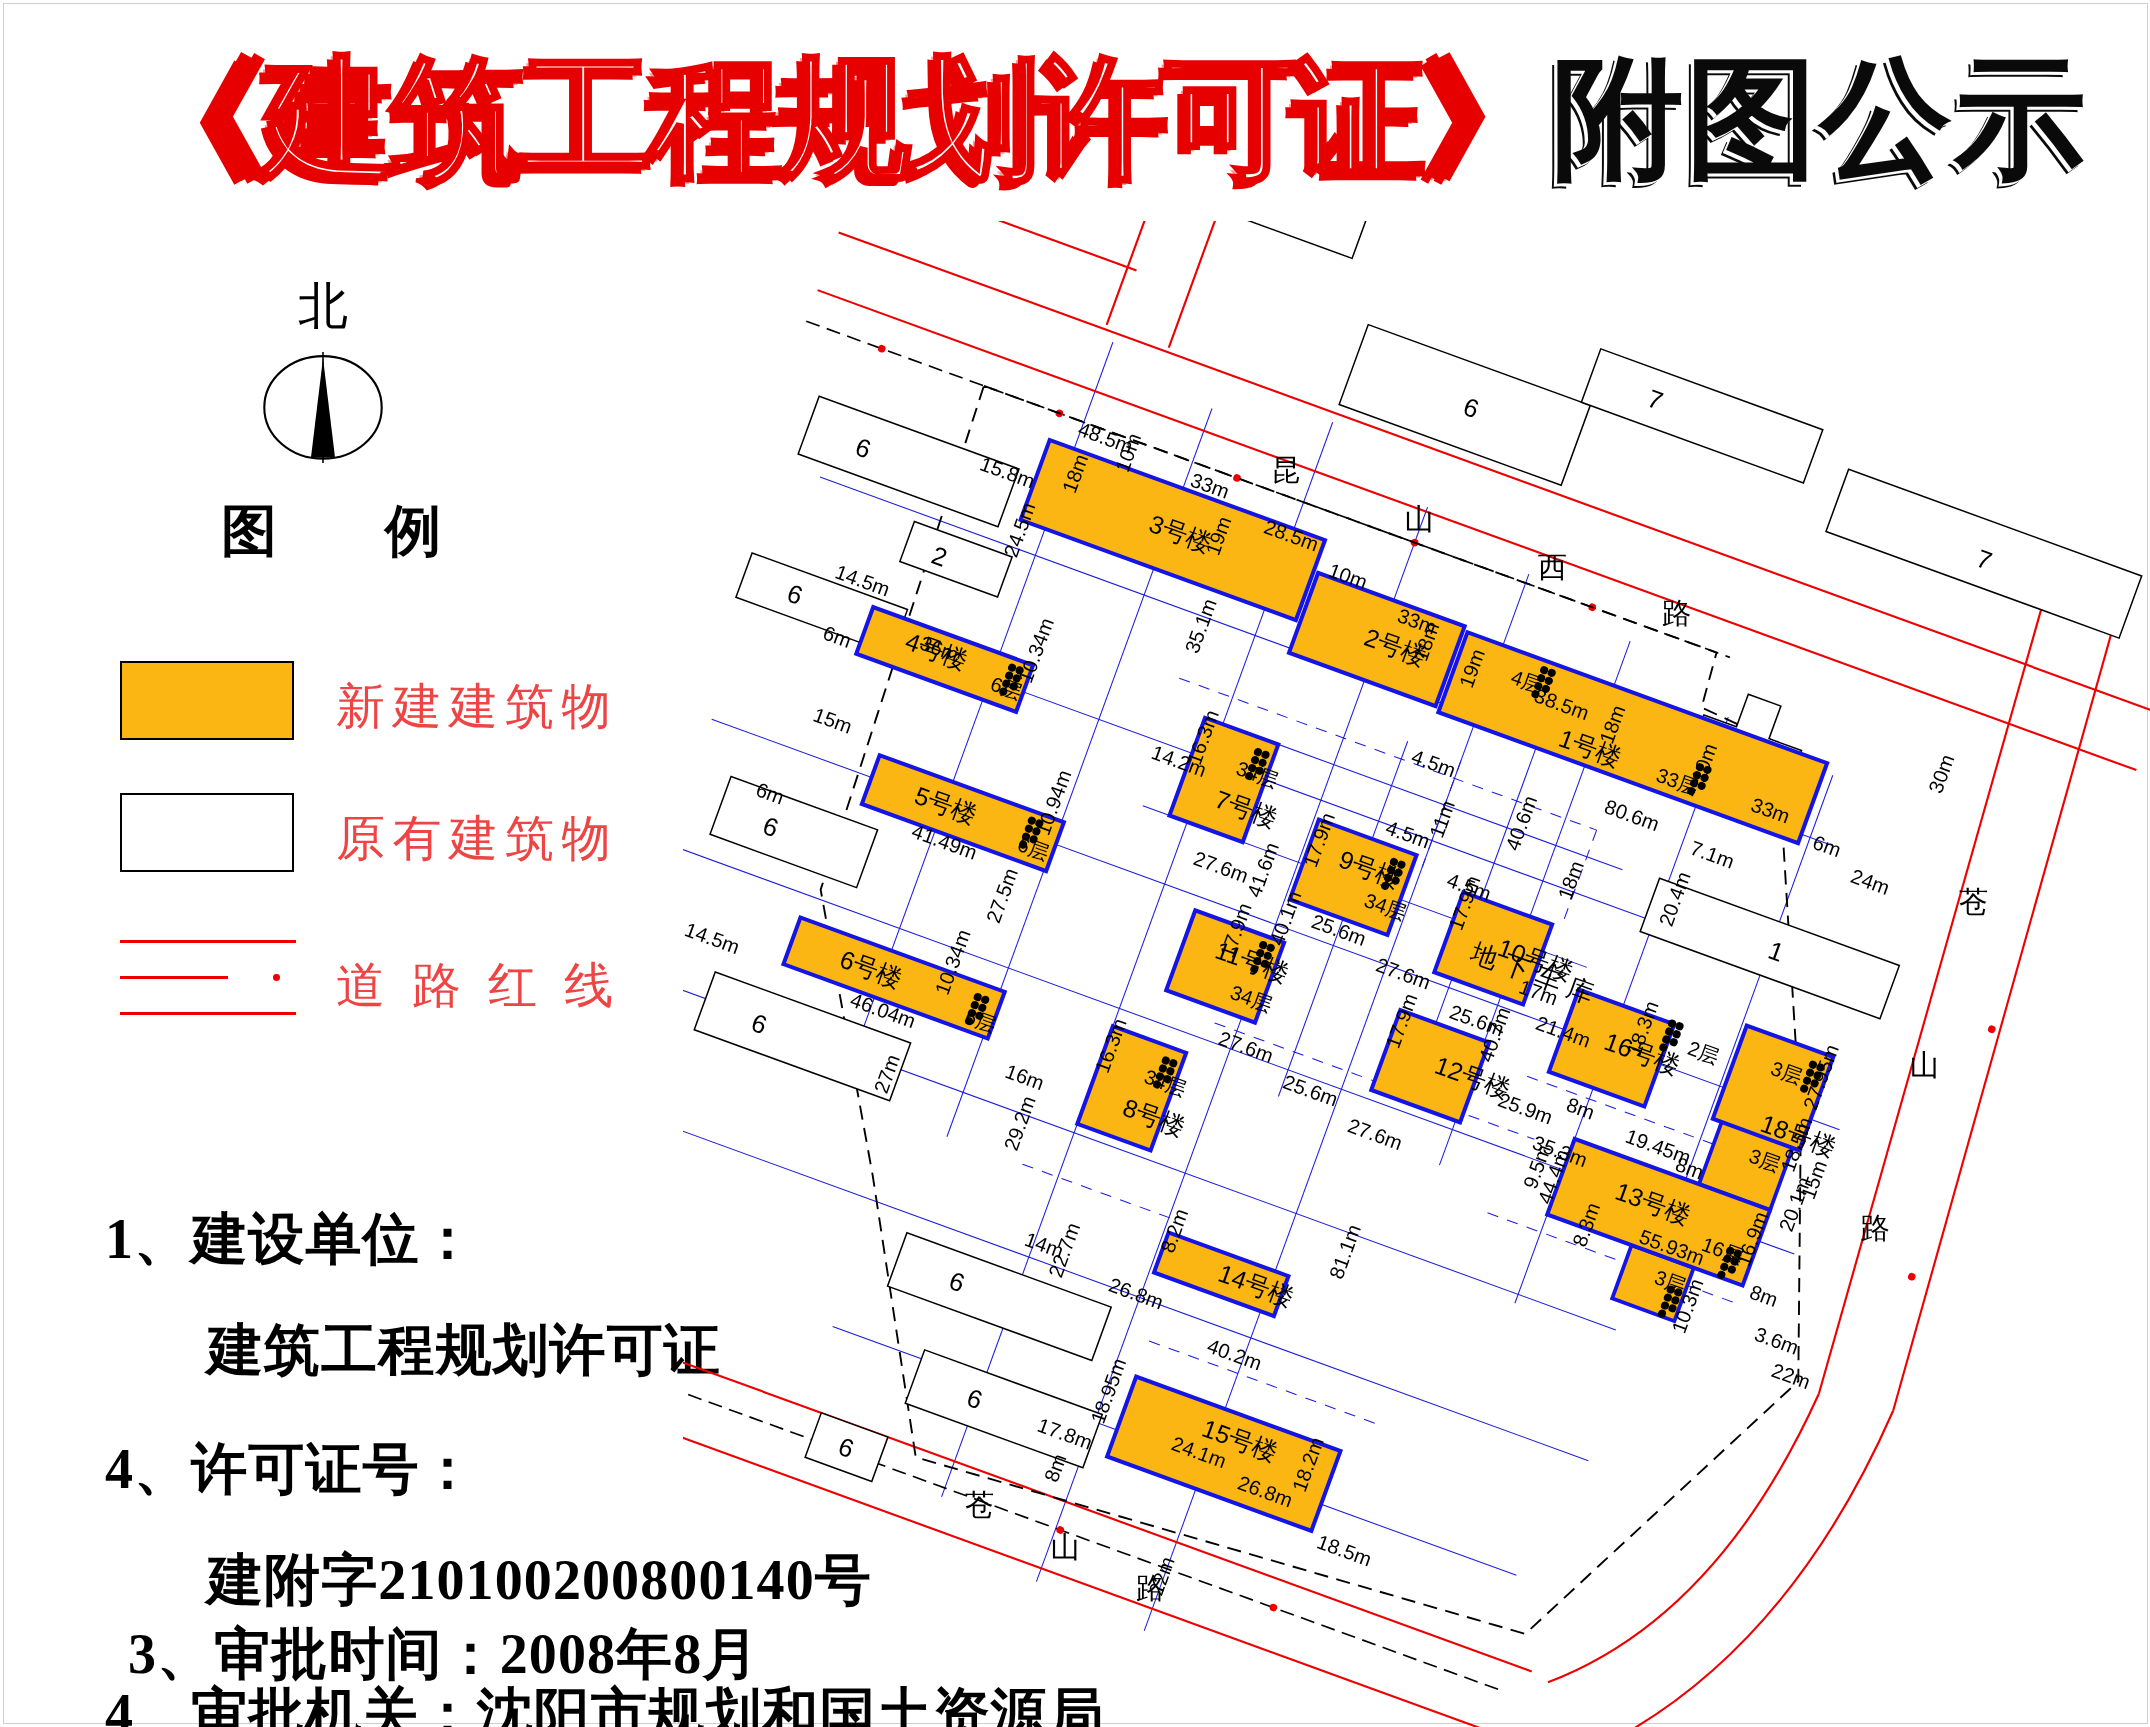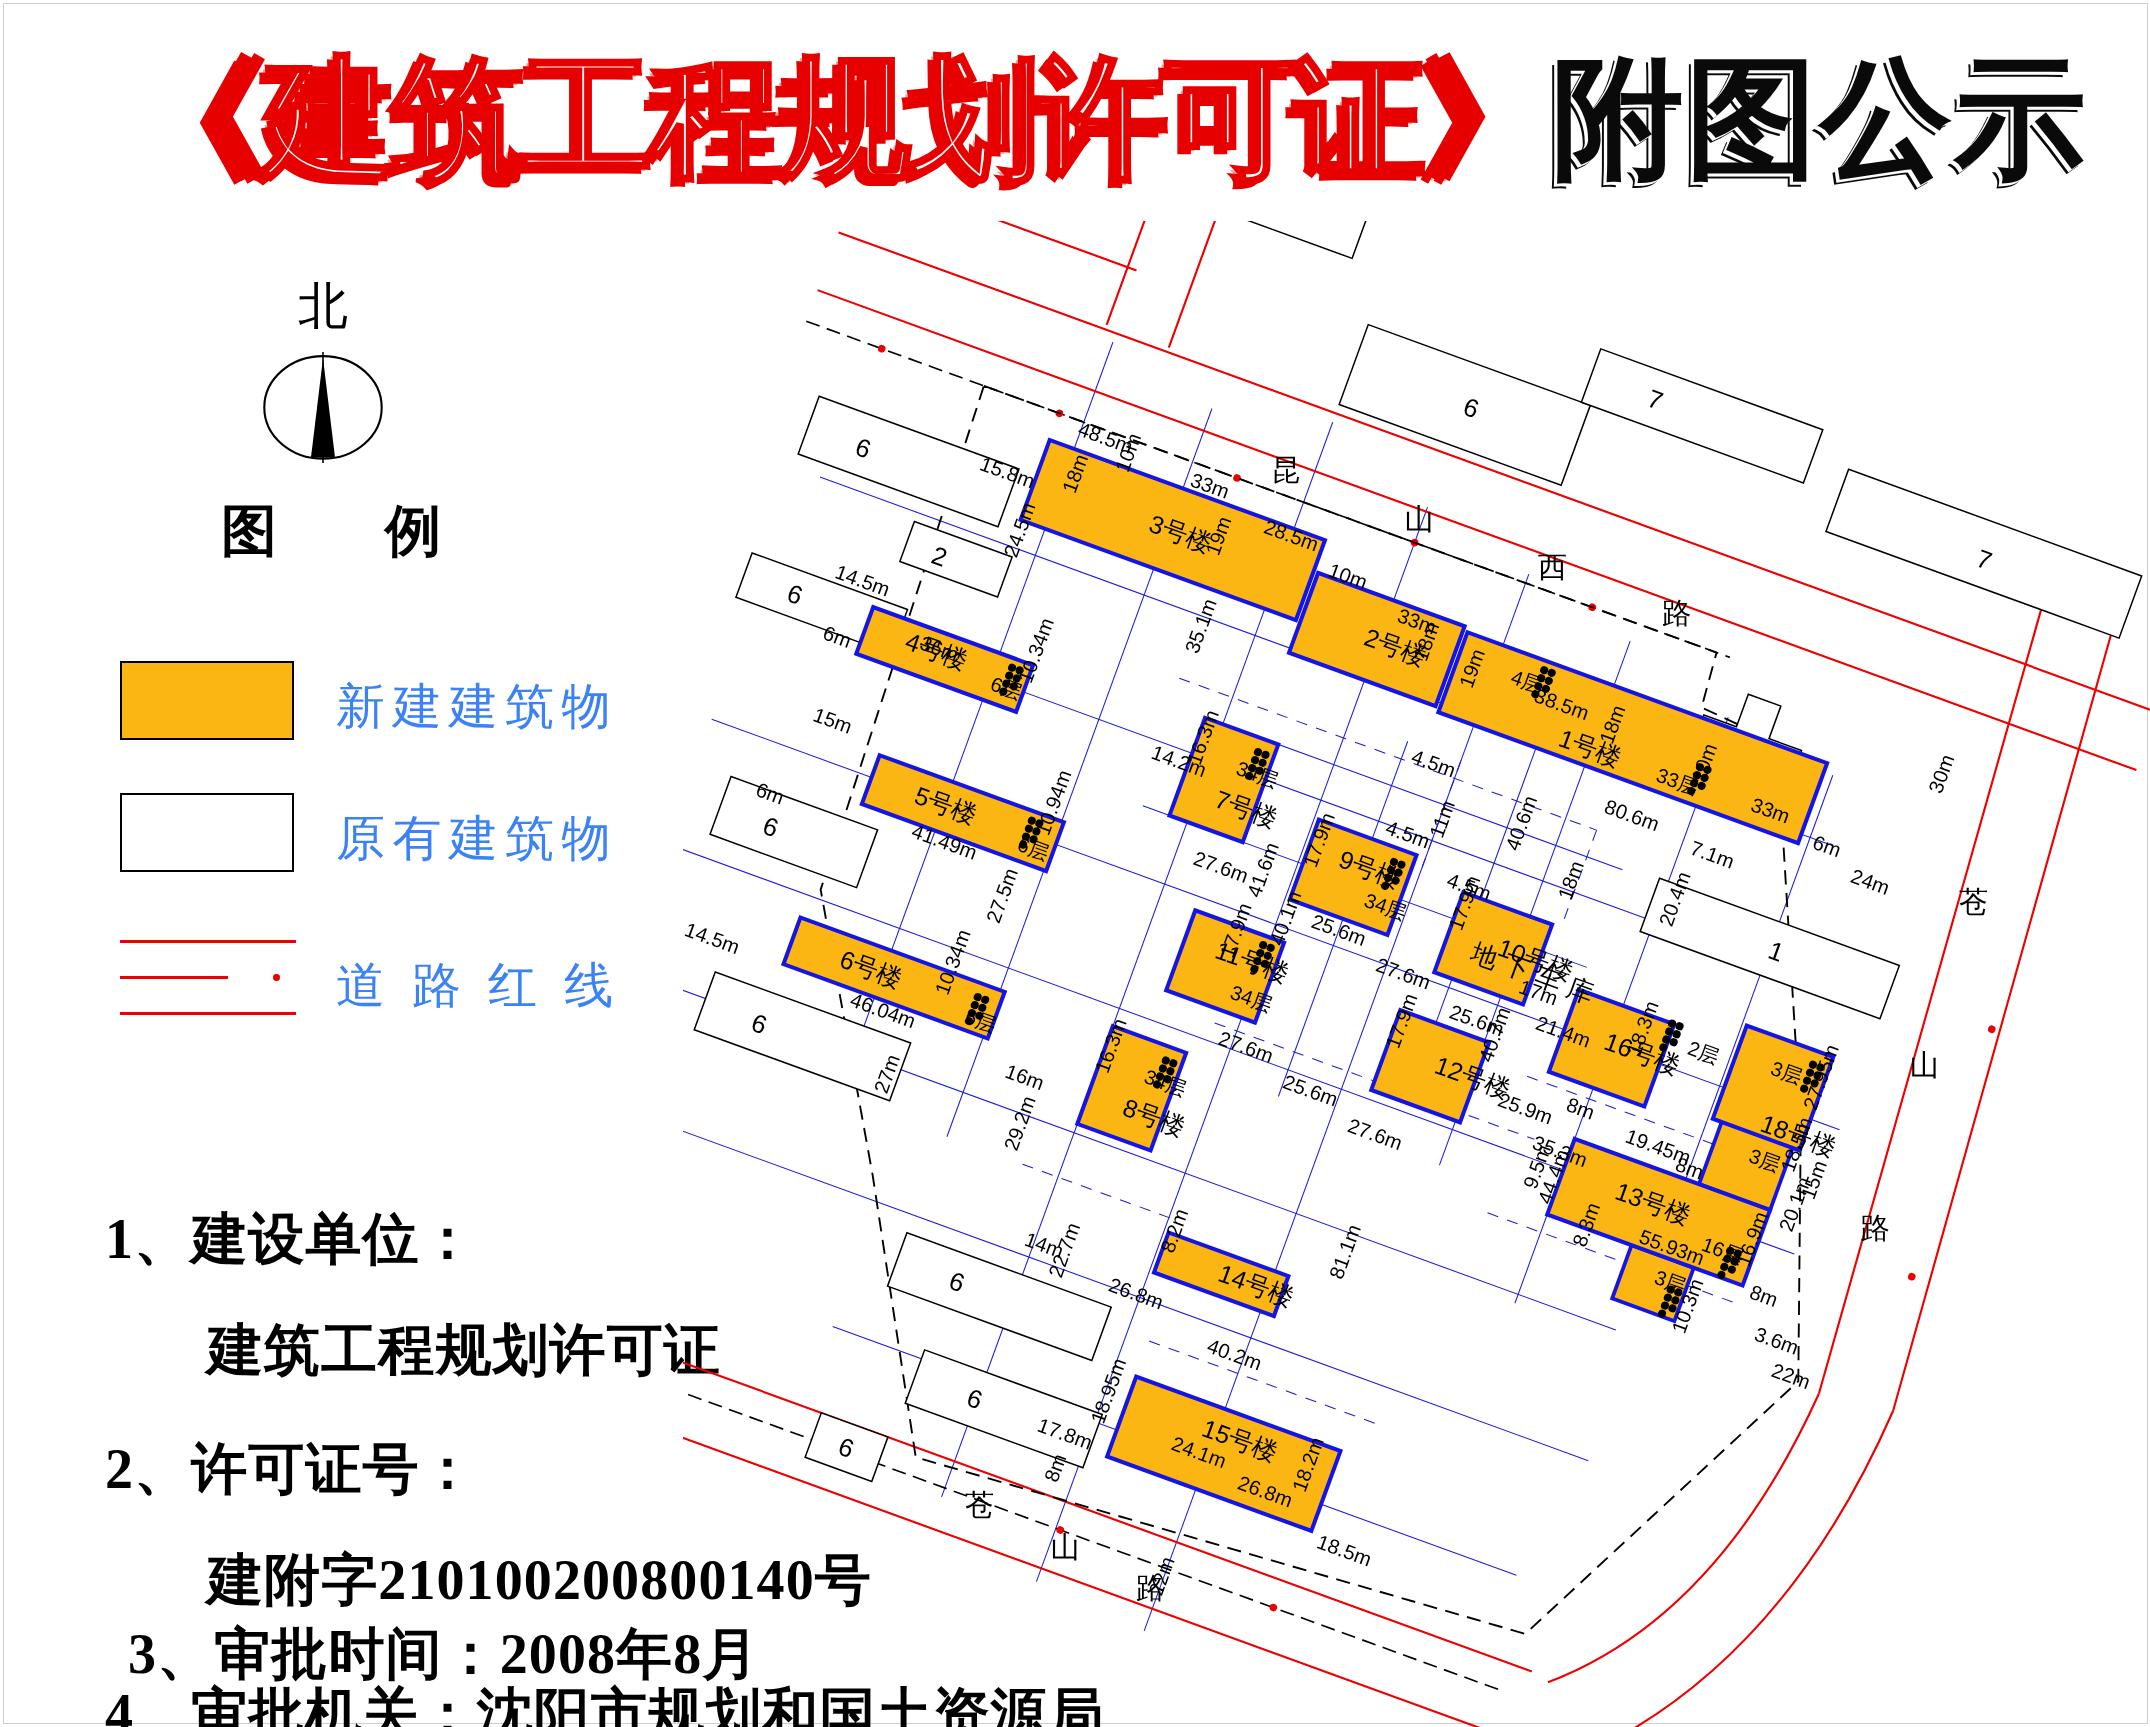--- a/index.html
+++ b/index.html
@@ -31,21 +31,21 @@
     position:absolute;left:221px;top:494px;font-size:56px;font-weight:900;
     color:#000;letter-spacing:47px;font-family:"Liberation Serif",serif;white-space:nowrap;
   }
   .legend-row{position:absolute;left:120px;width:656px;height:89px;}
   .legend-row .swatch{
     position:absolute;left:0;top:0;width:174px;height:79px;border:2.6px solid #000;box-sizing:border-box;
   }
   .legend-row .swatch.orange{background:#FBB614;}
   .legend-row .swatch.white{background:#ffffff;}
   .legend-row .lbl{
-    position:absolute;left:216px;top:12.6px;font-size:49px;color:#3b82f6;letter-spacing:7.4px;
+    position:absolute;left:216px;top:12.6px;font-size:49px;color:#ef4444;letter-spacing:7.4px;
     font-family:"Liberation Serif",serif;white-space:nowrap;
   }
   .redline-swatch{position:absolute;left:0;top:0;width:176px;height:84px;}
   .redline-swatch .rl{position:absolute;left:0;height:0;border-top:3.2px solid #ee0000;}
   .redline-swatch .dot{position:absolute;width:6.8px;height:6.8px;border-radius:50%;background:#ee0000;}
   
   .info{position:absolute;left:105px;top:1202px;width:1076px;font-family:"Liberation Serif",serif;font-weight:700;color:#000;}
   .info .line{position:absolute;left:0;white-space:nowrap;font-size:56px;letter-spacing:1.1px;}
   .info .indent{left:102px;}
   
@@ -85,21 +85,21 @@
     <div class="rl" style="top:40px;width:108px;"></div>
     <div class="dot" style="top:38px;left:153px;"></div>
     <div class="rl" style="top:76px;width:176px;"></div>
   </div>
   <div class="lbl" style="top:17px;">道 路 红 线</div>
 </div>
 
 <div class="info">
   <div class="line" style="top:0px;">1、建设单位：</div>
   <div class="line indent" style="top:111px;">建筑工程规划许可证</div>
-  <div class="line" style="top:230px;">2、许可证号：</div>
+  <div class="line" style="top:230px;">4、许可证号：</div>
   <div class="line indent" style="top:341px;">建附字210100200800140号</div>
   <div class="line" style="top:415px;margin-left:23px;">3、审批时间：2008年8月</div>
   <div class="line" style="top:475px;">4、审批机关：沈阳市规划和国土资源局</div>
 </div>
 
 <div id="map-wrap">
   <svg id="site-plan" width="1468" height="1507" viewBox="0 0 2796 2870">
       <g transform="translate(590,320) rotate(20) scale(9)">
         <line x1="20.5" y1="-18" x2="20.5" y2="138" stroke="#1B1BE0" stroke-width="0.22"></line>
         <line x1="45" y1="-12" x2="45" y2="152" stroke="#1B1BE0" stroke-width="0.22"></line>

